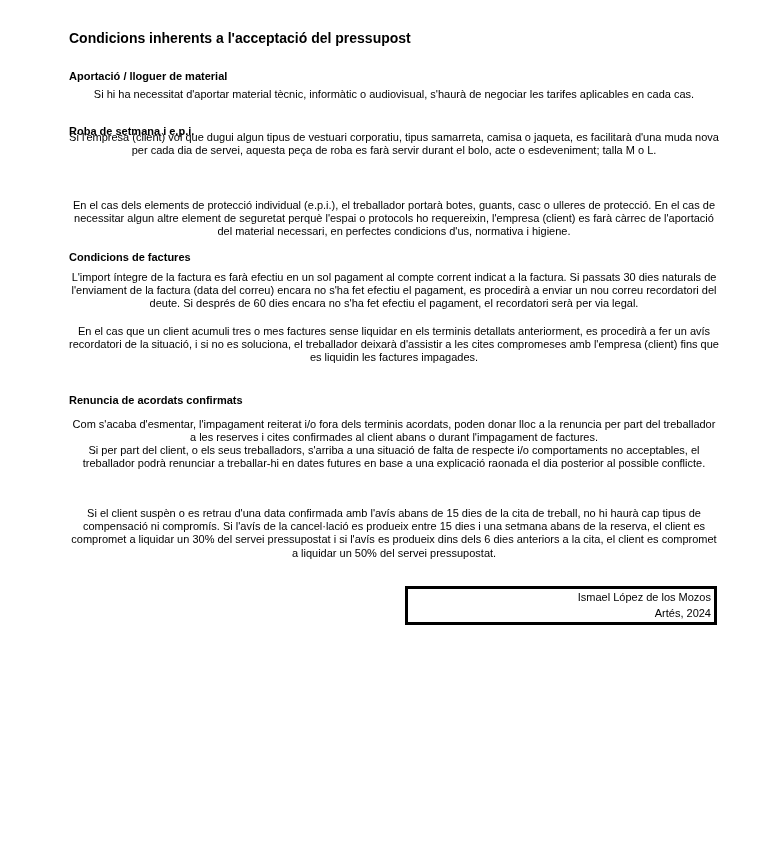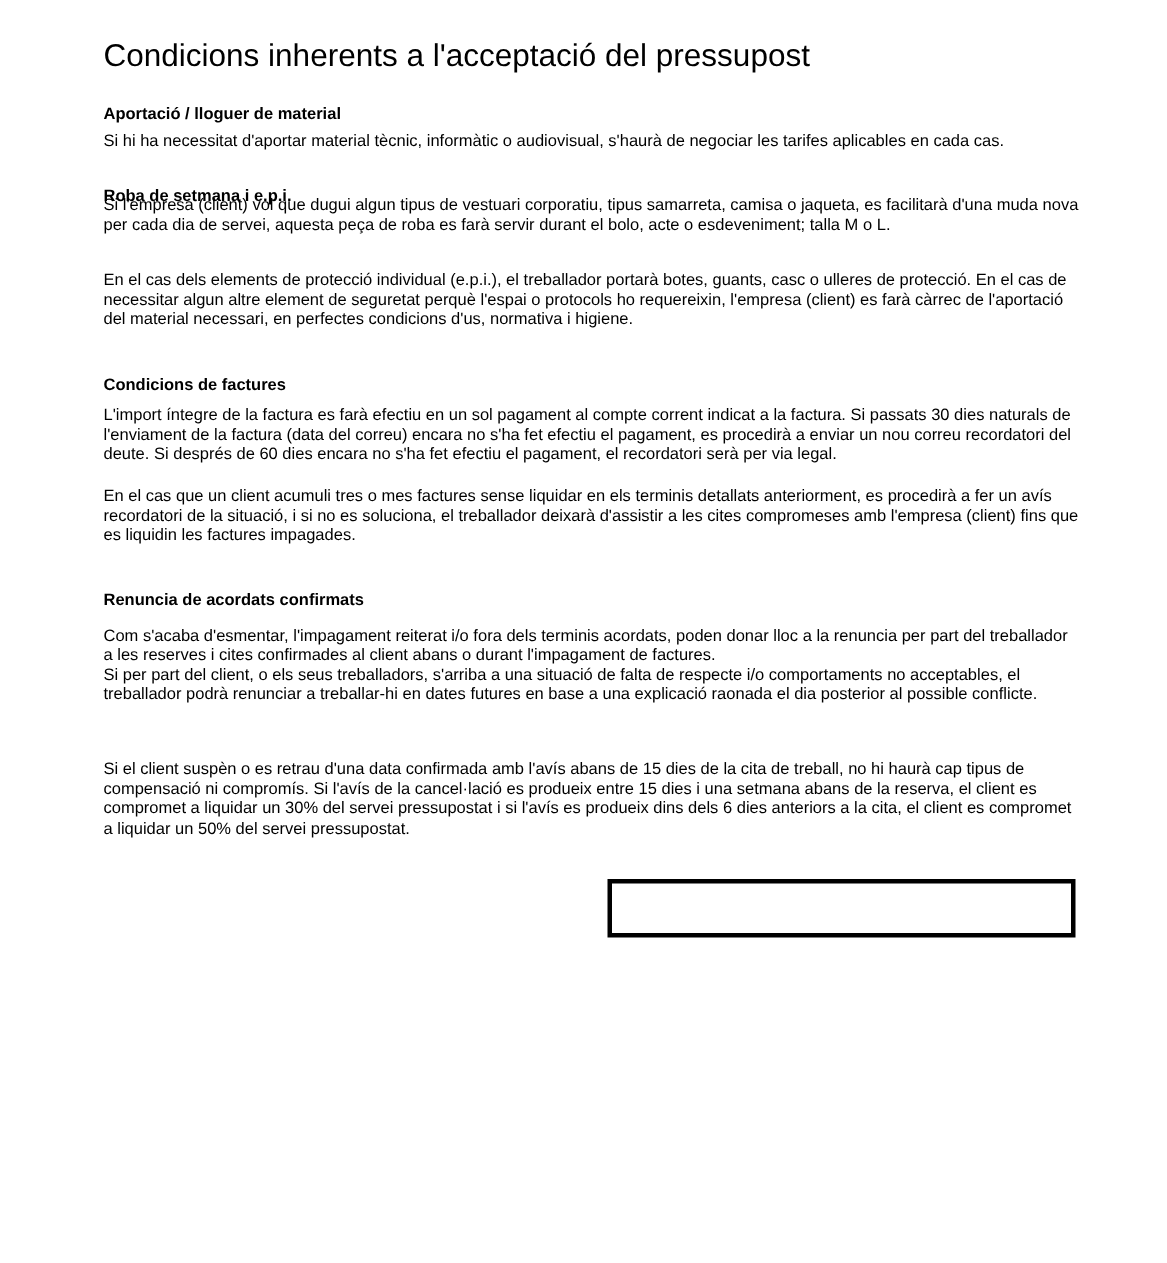--- a/index.html
+++ b/index.html
@@ -19,41 +19,42 @@
       position: absolute;
       left: 69px;
       top: 0;
       width: 645px;
     }
     .title {
       position: absolute;
       left: 0;
       top: 28px;
       margin: 0;
-      font-size: 21px;
-      font-weight: normal;
+      font-size: 14px;
+      font-weight: bold;
       line-height: 20px;
       white-space: nowrap;
     }
     .heading {
       position: absolute;
       left: 0;
       margin: 0;
       font-size: 11px;
       font-weight: bold;
       line-height: 14px;
       white-space: nowrap;
     }
     .para {
       position: absolute;
       left: 0;
       width: 650px;
       margin: 0;
       font-size: 11px;
       line-height: 13.2px;
+      text-align: center;
     }
     .signature {
       position: absolute;
       left: 405px;
       top: 586px;
       width: 303px;
       height: 33px;
       border: 3px solid #000000;
       border-top-width: 3px;
       padding: 0 3px 0 0;
@@ -69,26 +70,28 @@
 <body>
 
 <div class="page">
   <h1 class="title">Condicions inherents a l'acceptació del pressupost</h1>
 
   <h2 class="heading" style="top:69px">Aportació / lloguer de material</h2>
   <p class="para" style="top:88px">Si hi ha necessitat d'aportar material tècnic, informàtic o audiovisual, s'haurà de negociar les tarifes aplicables en cada cas.</p>
 
   <h2 class="heading" style="top:124px">Roba de setmana i e.p.i.</h2>
   <p class="para" style="top:131px">Si l'empresa (client) vol que dugui algun tipus de vestuari corporatiu, tipus samarreta, camisa o jaqueta, es facilitarà d'una muda nova per cada dia de servei, aquesta peça de roba es farà servir durant el bolo, acte o esdeveniment; talla M o L.</p>
-  <p class="para" style="top:181px">En el cas dels elements de protecció individual (e.p.i.), el treballador portarà botes, guants, casc o ulleres de protecció. En el cas de necessitar algun altre element de seguretat perquè l'espai o protocols ho requereixin, l'empresa (client) es farà càrrec de l'aportació del material necessari, en perfectes condicions d'us, normativa i higiene.</p>
+  <p class="para" style="top:199px">En el cas dels elements de protecció individual (e.p.i.), el treballador portarà botes, guants, casc o ulleres de protecció. En el cas de necessitar algun altre element de seguretat perquè l'espai o protocols ho requereixin, l'empresa (client) es farà càrrec de l'aportació del material necessari, en perfectes condicions d'us, normativa i higiene.</p>
 
   <h2 class="heading" style="top:250px">Condicions de factures</h2>
   <p class="para" style="top:271px">L'import íntegre de la factura es farà efectiu en un sol pagament al compte corrent indicat a la factura. Si passats 30 dies naturals de l'enviament de la factura (data del correu) encara no s'ha fet efectiu el pagament, es procedirà a enviar un nou correu recordatori del deute. Si després de 60 dies encara no s'ha fet efectiu el pagament, el recordatori serà per via legal.</p>
   <p class="para" style="top:325px">En el cas que un client acumuli tres o mes factures sense liquidar en els terminis detallats anteriorment, es procedirà a fer un avís recordatori de la situació, i si no es soluciona, el treballador deixarà d'assistir a les cites compromeses amb l'empresa (client) fins que es liquidin les factures impagades.</p>
 
   <h2 class="heading" style="top:393px">Renuncia de acordats confirmats</h2>
   <p class="para" style="top:418px">Com s'acaba d'esmentar, l'impagament reiterat i/o fora dels terminis acordats, poden donar lloc a la renuncia per part del treballador a les reserves i cites confirmades al client abans o durant l'impagament de factures.</p>
   <p class="para" style="top:444px">Si per part del client, o els seus treballadors, s'arriba a una situació de falta de respecte i/o comportaments no acceptables, el treballador podrà renunciar a treballar-hi en dates futures en base a una explicació raonada el dia posterior al possible conflicte.</p>
   <p class="para" style="top:507px">Si el client suspèn o es retrau d'una data confirmada amb l'avís abans de 15 dies de la cita de treball, no hi haurà cap tipus de compensació ni compromís. Si l'avís de la cancel·lació es produeix entre 15 dies i una setmana abans de la reserva, el client es compromet a liquidar un 30% del servei pressupostat i si l'avís es produeix dins dels 6 dies anteriors a la cita, el client es compromet a liquidar un 50% del servei pressupostat.</p>
 </div>
 
 <div class="signature">
+  <div>Ismael López de los Mozos</div>
+  <div>Artés, 2024</div>
 </div>
 
 </body></html>

